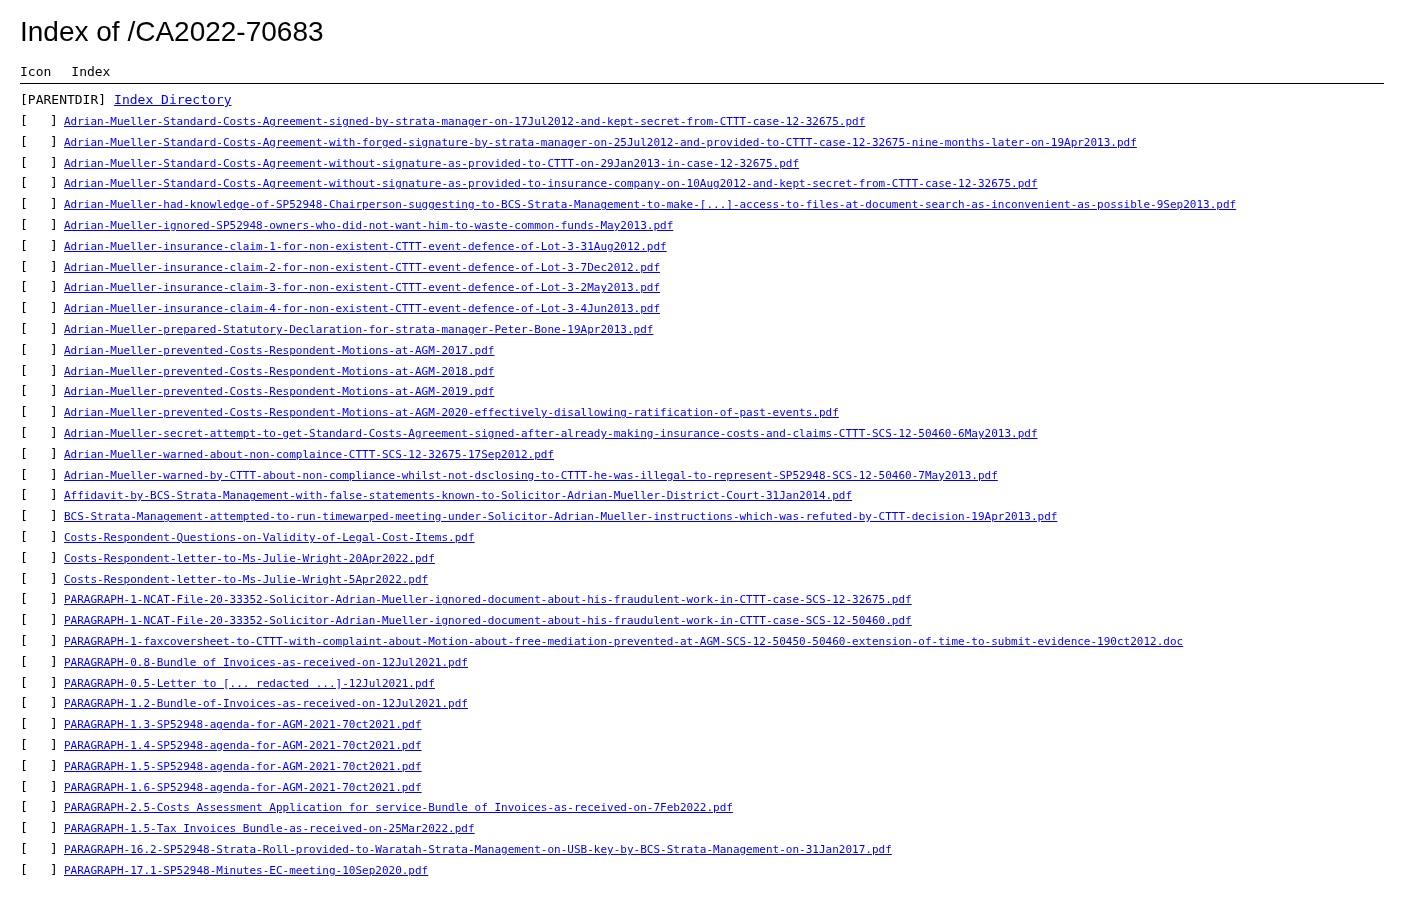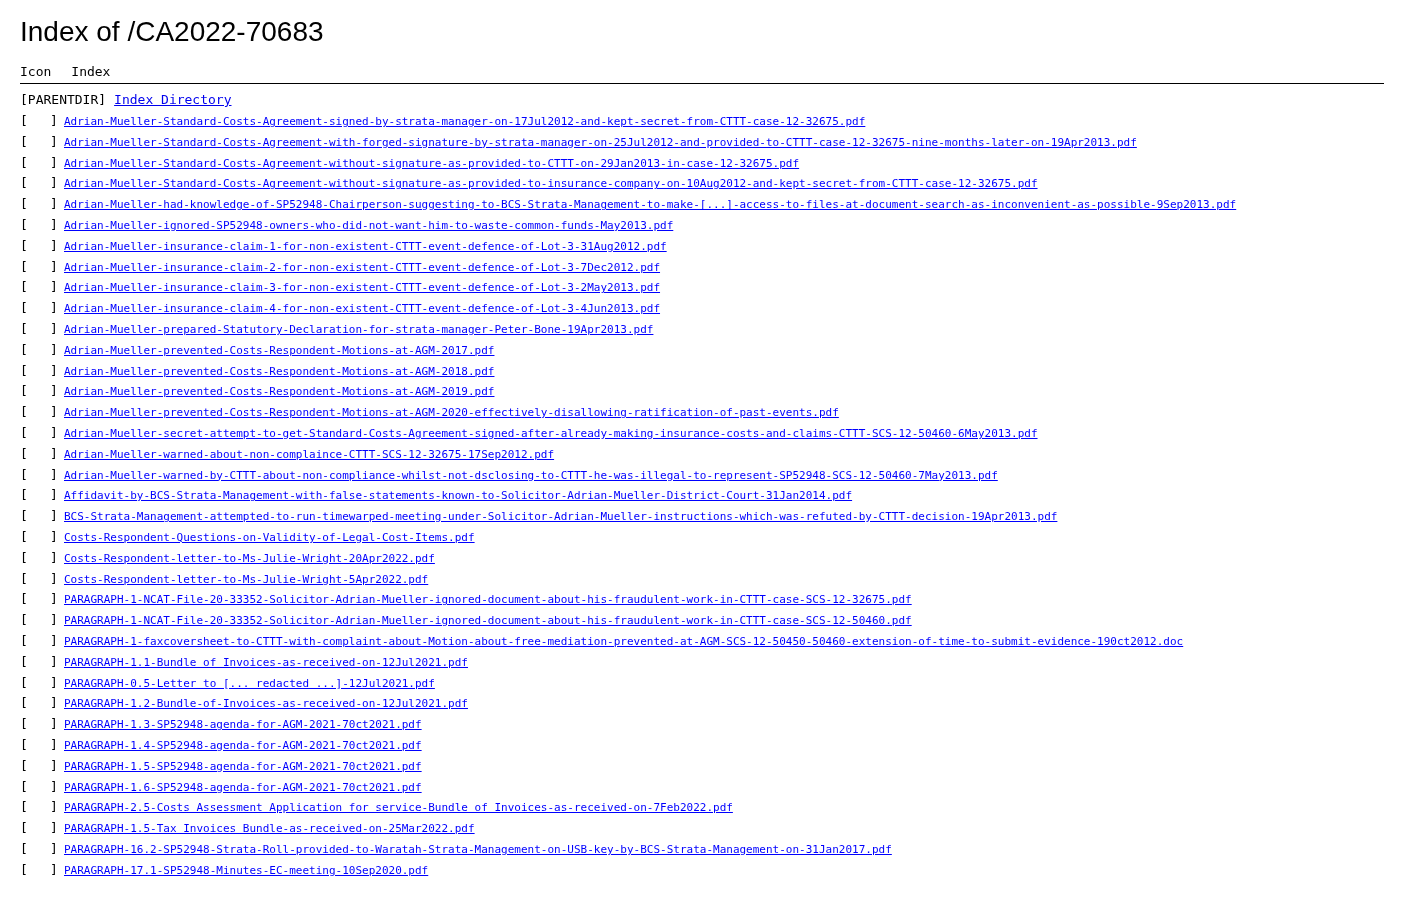--- a/index.html
+++ b/index.html
@@ -290,21 +290,21 @@
       <span class="col-bracket-close">]</span>
       <span class="col-link">
         <a href="#">PARAGRAPH-1-faxcoversheet-to-CTTT-with-complaint-about-Motion-about-free-mediation-prevented-at-AGM-SCS-12-50450-50460-extension-of-time-to-submit-evidence-190ct2012.doc</a>
       </span>
     </li>
     <li class="file-row">
       <span class="col-bracket-open">[</span>
       <span class="col-icon">&nbsp;</span>
       <span class="col-bracket-close">]</span>
       <span class="col-link">
-        <a href="#">PARAGRAPH-1.1-Bundle of Invoices-as-received-on-12Jul2021.pdf</a>
+        <a href="#">PARAGRAPH-0.8-Bundle of Invoices-as-received-on-12Jul2021.pdf</a>
       </span>
     </li>
     <li class="file-row">
       <span class="col-bracket-open">[</span>
       <span class="col-icon">&nbsp;</span>
       <span class="col-bracket-close">]</span>
       <span class="col-link">
         <a href="#">PARAGRAPH-0.5-Letter to [... redacted ...]-12Jul2021.pdf</a>
       </span>
     </li>

